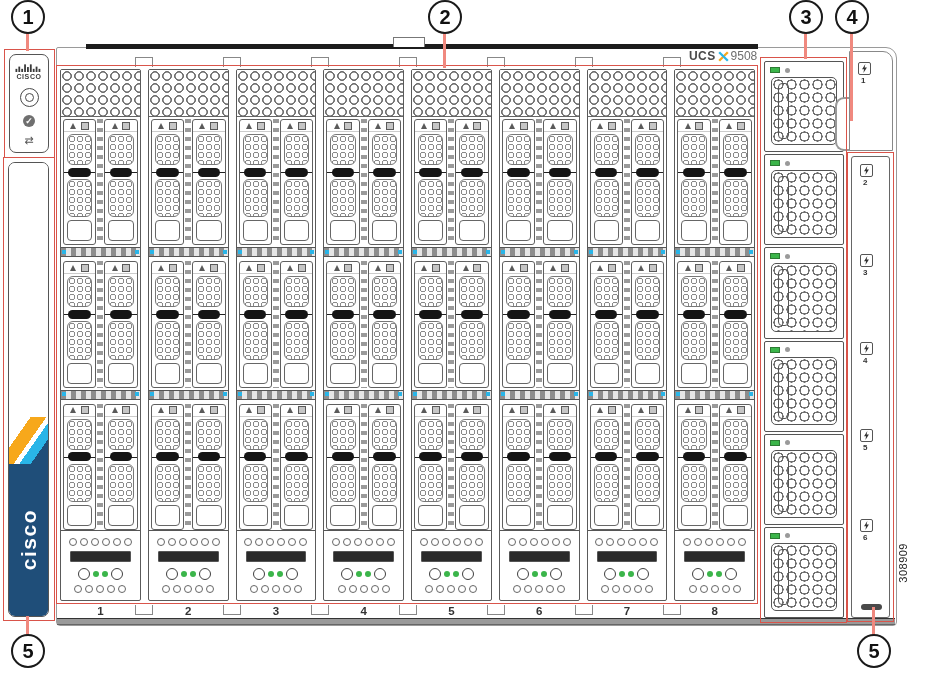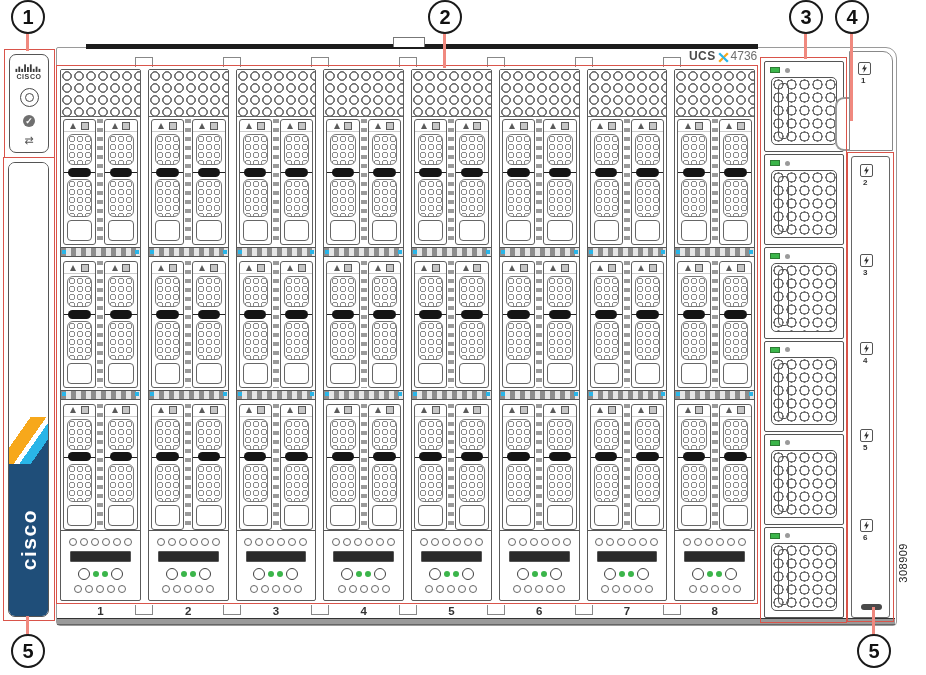--- a/index.html
+++ b/index.html
@@ -8,21 +8,21 @@
 
   
   .chassis-frame{position:absolute;left:56px;top:47px;width:839px;height:577px;
     border:1.2px solid #9a9a9a;border-radius:2px 11px 4px 4px;background:#fff;}
   .topbar{position:absolute;left:86px;top:44px;width:672px;height:5px;background:#1c1c1c;}
   .top-notch{position:absolute;left:393px;top:37px;width:30px;height:9px;border:1px solid #777;border-bottom:none;background:#fff;}
   .bottom-rail{position:absolute;left:57px;top:618px;width:838px;height:5px;background:#9a9a9a;
     border-top:1.8px solid #333;border-bottom:1px solid #666;}
 
   
-  .product-label{position:absolute;left:686px;top:49px;display:flex;align-items:flex-end;gap:2px;font-size:12px;z-index:2;background:#fff;padding:0 3px;}
+  .product-label{position:absolute;left:686px;top:49px;display:flex;align-items:center;gap:2px;font-size:12px;z-index:2;background:#fff;padding:0 3px;}
   .pl-ucs{font-weight:bold;color:#4a4a4a;letter-spacing:.4px;}
   .pl-model{color:#6e6e6e;}
 
   
   .ctrl-panel{position:absolute;left:9px;top:54px;width:40px;height:99px;border:1.4px solid #555;
     border-radius:7px;display:flex;flex-direction:column;align-items:center;padding-top:8px;gap:8px;background:#fff;box-sizing:border-box;}
   .cisco-logo{display:flex;flex-direction:column;align-items:center;gap:1px;}
   .cisco-logo-text{font-size:7px;font-weight:bold;letter-spacing:.6px;color:#3a3a3a;}
   .power-icon{width:17px;height:17px;border:1.7px solid #4a4a4a;border-radius:50%;display:flex;align-items:center;justify-content:center;}
   .power-icon::before{content:"";width:7px;height:7px;border:1.5px solid #4a4a4a;border-radius:50%;}
@@ -137,21 +137,21 @@
   <div class="topbar"></div>
   <div class="top-notch"></div>
   <div class="bottom-rail"></div>
 
   <div class="product-label">
     <span class="pl-ucs">UCS</span>
     <svg width="11" height="11" viewBox="0 0 11 11">
       <line x1="1.2" y1="9.8" x2="9.8" y2="1.2" stroke="#f7a81b" stroke-width="2.3"></line>
       <line x1="1.2" y1="1.2" x2="9.8" y2="9.8" stroke="#29b5e8" stroke-width="2.3"></line>
     </svg>
-    <span class="pl-model">4736</span>
+    <span class="pl-model">9508</span>
   </div>
 
   <div class="ctrl-panel">
     <div class="cisco-logo">
       <svg width="28" height="9" viewBox="0 0 30 10">
         <g fill="#3a3a3a">
           <rect x="0" y="6.5" width="2" height="3.5"></rect>
             <rect x="3.2" y="4" width="2" height="6"></rect>
           <rect x="6.4" y="6.5" width="2" height="3.5"></rect>
             <rect x="9.6" y="1.5" width="2" height="8.5"></rect>

